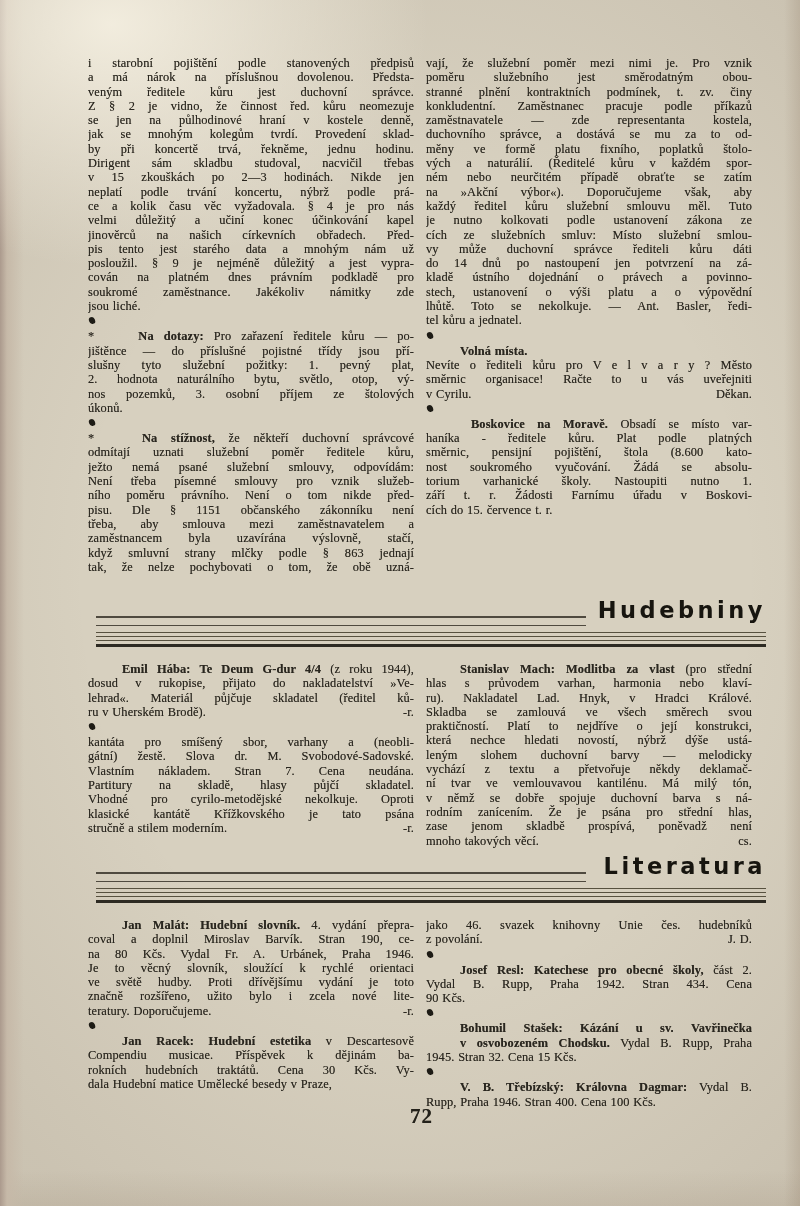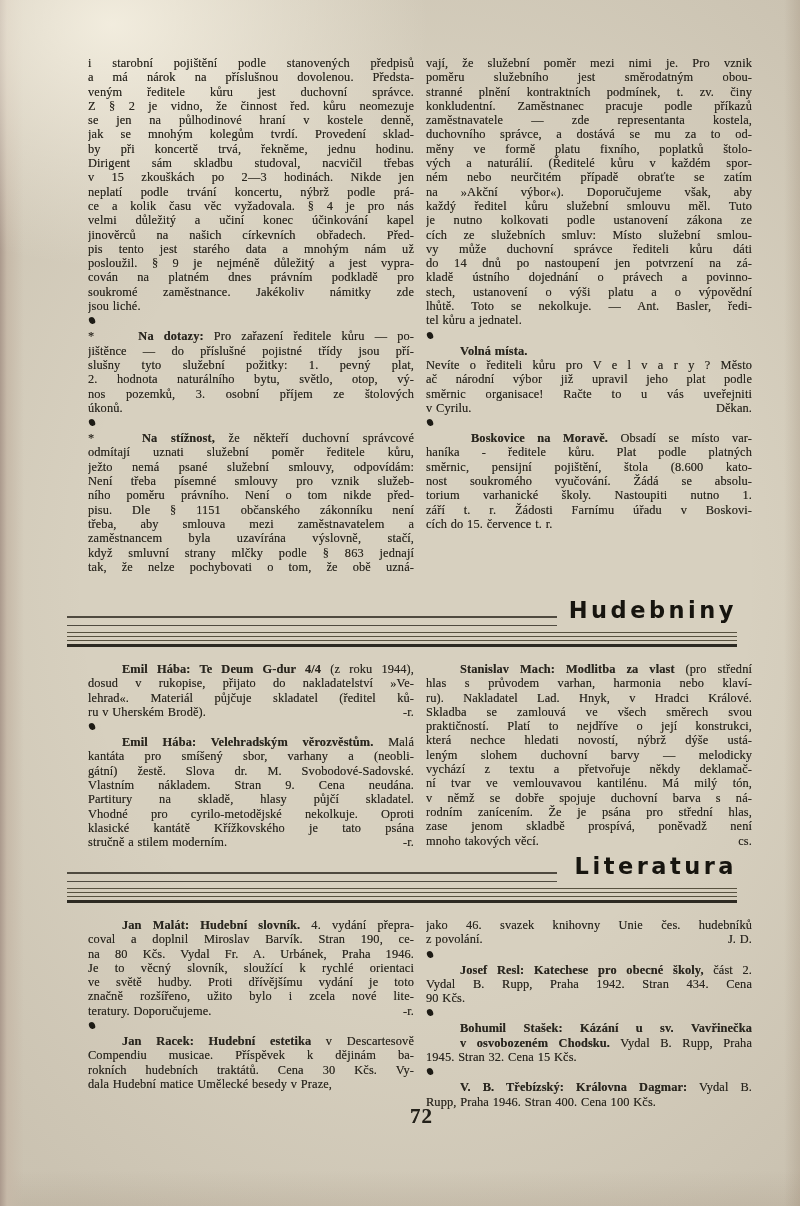--- a/index.html
+++ b/index.html
@@ -26,21 +26,21 @@
   }
   .line.last{text-align-last:left;}
   .line.indent{text-indent:11px;}
   .line b{font-weight:bold;margin-left:34px;}
   .sig{float:right;}
   .bullet-row{height:16px;position:relative;}
   .bullet-dot{
     position:absolute;left:1px;top:4px;width:6px;height:7px;
     background:#1d1b15;border-radius:68% 75% 58% 78%;transform:rotate(-20deg);
   }
-  .sect-head{position:absolute;left:67px;width:670px;height:52px;text-align:right;}
+  .sect-head{position:absolute;left:96px;width:670px;height:52px;text-align:right;}
   .head-title{
     position:absolute;right:0;top:-2px;margin:0;
     font-family:"DejaVu Sans", sans-serif;font-weight:bold;
     font-size:22.5px;letter-spacing:3.5px;color:#17150f;
   }
   .short-rules{position:absolute;left:0;top:17px;width:490px;}
   .short-rules i{display:block;height:1.5px;background:#4f4a3f;margin-bottom:7px;}
   .full-rules{position:absolute;left:0;top:33px;width:670px;}
   .full-rules i{display:block;height:1px;background:#57513f;margin-bottom:3px;}
   .full-rules i.thick{height:3px;background:#2d2a22;margin-top:2px;margin-bottom:0;}
@@ -116,21 +116,20 @@
         <div class="line">do 14 dnů po nastoupení jen potvrzení na zá-</div>
         <div class="line">kladě ústního dojednání o právech a povinno-</div>
         <div class="line">stech, ustanovení o výši platu a o výpovědní</div>
         <div class="line">lhůtě. Toto se nekolkuje. — Ant. Basler, ředi-</div>
         <div class="line last">tel kůru a jednatel.</div>
         <div class="bullet-row">
           <span class="bullet-dot"></span>
         </div>
         <div class="line last"><b>Volná místa.</b></div>
         <div class="line">Nevíte o řediteli kůru pro V e l v a r y ? Město</div>
-        <div class="line">ač národní výbor již upravil jeho plat podle</div>
         <div class="line">směrnic organisace! Račte to u vás uveřejniti</div>
         <div class="line last"><span class="sig">Děkan.</span>v Cyrilu.</div>
         <div class="bullet-row">
           <span class="bullet-dot"></span>
         </div>
         <div class="line indent"><b>Boskovice na Moravě.</b> Obsadí se místo var-</div>
         <div class="line">haníka - ředitele kůru. Plat podle platných</div>
         <div class="line">směrnic, pensijní pojištění, štola (8.600 kato-</div>
         <div class="line">nost soukromého vyučování. Žádá se absolu-</div>
         <div class="line">torium varhanické školy. Nastoupiti nutno 1.</div>
@@ -155,24 +154,23 @@
 
   <section class="cols" style="top:662px">
     <div class="col">
         <div class="line"><b>Emil Hába: Te Deum G-dur 4/4</b> (z roku 1944),</div>
         <div class="line">dosud v rukopise, přijato do nakladatelství »Ve-</div>
         <div class="line">lehrad«. Materiál půjčuje skladatel (ředitel ků-</div>
         <div class="line last"><span class="sig">-r.</span>ru v Uherském Brodě).</div>
         <div class="bullet-row">
           <span class="bullet-dot"></span>
         </div>
-        <div class="line"><b>Emil Hába: Velehradským věrozvěstům.</b> Malá</div>
         <div class="line">kantáta pro smíšený sbor, varhany a (neobli-</div>
         <div class="line">gátní) žestě. Slova dr. M. Svobodové-Sadovské.</div>
-        <div class="line">Vlastním nákladem. Stran 9. Cena neudána.</div>
+        <div class="line">Vlastním nákladem. Stran 7. Cena neudána.</div>
         <div class="line">Partitury na skladě, hlasy půjčí skladatel.</div>
         <div class="line">Vhodné pro cyrilo-metodějské nekolkuje. Oproti</div>
         <div class="line">klasické kantátě Křížkovského je tato psána</div>
         <div class="line last"><span class="sig">-r.</span>stručně a stilem moderním.</div>
       </div>
     <div class="col">
         <div class="line"><b>Stanislav Mach: Modlitba za vlast</b> (pro střední</div>
         <div class="line">hlas s průvodem varhan, harmonia nebo klaví-</div>
         <div class="line">ru). Nakladatel Lad. Hnyk, v Hradci Králové.</div>
         <div class="line">Skladba se zamlouvá ve všech směrech svou</div>

